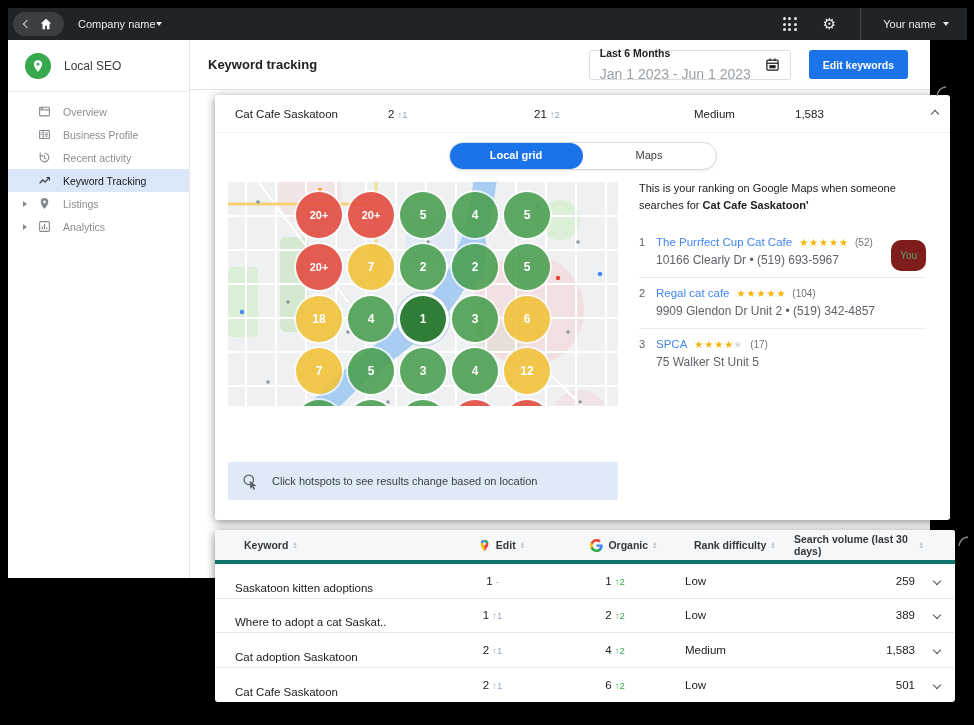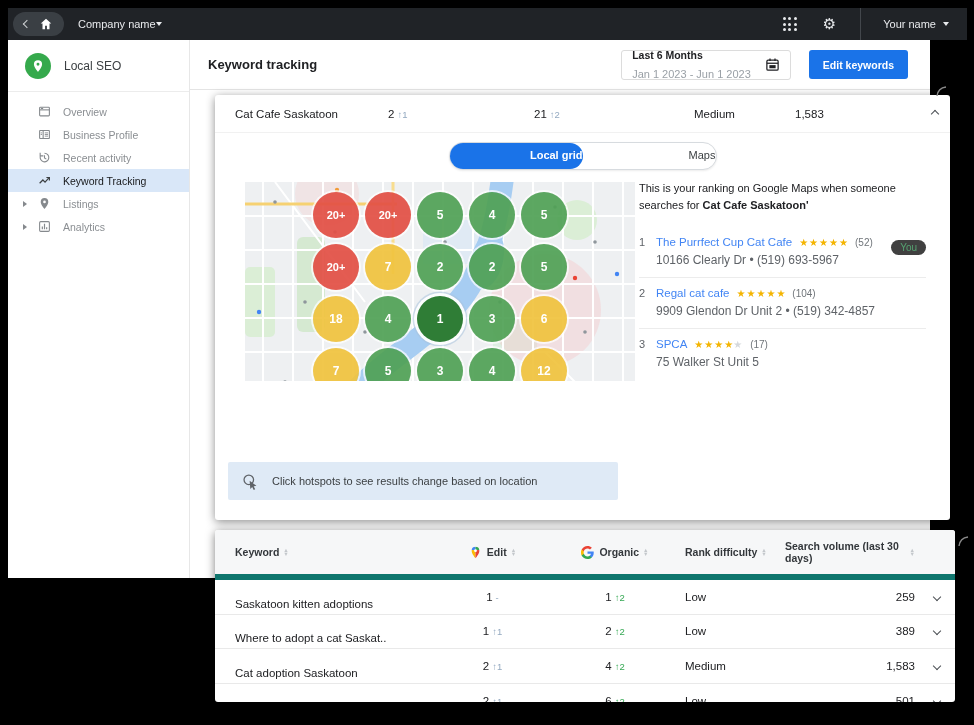--- a/index.html
+++ b/index.html
@@ -48,44 +48,44 @@
     border-left:4px solid #85898d; border-top:3.5px solid transparent;
     border-bottom:3.5px solid transparent; }
   
   .header-band { position:absolute; left:190px; top:40px; width:740px; height:50px;
     background:#fff; border-bottom:1px solid #e4e4e4; display:flex; align-items:center; }
   .page-title { margin-left:18px; font-size:13px; font-weight:bold; color:#202124; }
   .header-right { margin-left:auto; display:flex; align-items:center; gap:18px; margin-right:22px; }
   .date-picker { border:1px solid #dcdcdc; border-radius:3px; background:#fff;
     display:flex; align-items:center; gap:14px; padding:3px 10px; height:30px; }
   .dp-label { font-size:10.5px; font-weight:bold; color:#202124; }
-  .dp-range { font-size:11px; color:#9aa0a6; margin-top:7px; }
+  .dp-range { font-size:14px; color:#9aa0a6; margin-top:7px; }
   .cal-icon svg { width:15px; height:15px; display:block; }
   .edit-btn { background:#1a73e8; color:#fff; border:none; border-radius:3px;
     font-size:10.5px; font-weight:bold; padding:0 14px; height:29px;
     font-family:inherit; cursor:pointer; }
   .main-bg { position:absolute; left:190px; top:90px; width:740px; height:488px; background:#fff; }
   
   .grid-card { position:absolute; left:215px; top:95px; width:735px; height:425px;
     background:#fff; border-radius:3px; box-shadow:0 2px 10px rgba(0,0,0,.45); }
   .summary-row { display:flex; align-items:center; height:38px; padding:0 12px 0 20px;
     font-size:11.5px; color:#202124; border-bottom:1px solid #f1f1f1; }
   .s-kw { width:153px; } .s-maps { width:146px; } .s-org { width:160px; }
   .s-diff { width:101px; } .s-vol { flex:1; }
   .chg { font-size:9.5px; margin-left:3px; }
   .chg-maps { color:#93a9c0; } .chg-org { color:#93a9c0; }
   .collapse-btn { width:24px; display:flex; justify-content:flex-end; color:#4b4f54; cursor:pointer; }
   .tabs { position:absolute; left:50%; transform:translateX(-50%); top:47px;
     display:flex; border:1px solid #d7dbdf; border-radius:15px; background:#fff;
     box-shadow:0 1px 2px rgba(0,0,0,.08); }
-  .tab { width:133px; height:26px; line-height:25px; text-align:right;
+  .tab { width:133px; height:26px; line-height:25px; text-align:center;
     font-size:11px; color:#3c4043; border-radius:15px; cursor:pointer; }
   .tab.state-true { background:#1a73e8; color:#fff; font-weight:bold; }
   
-  .map-wrap { position:absolute; left:30px; top:87px; width:390px; height:199px; overflow:hidden; }
+  .map-wrap { position:absolute; left:13px; top:87px; width:390px; height:224px; overflow:hidden; }
   .map-bg { position:absolute; inset:0; }
   .grid-cells { position:absolute; left:65px; top:7px; display:grid;
     grid-template-columns:repeat(5,52px); grid-auto-rows:52px; }
   .cell { width:46px; height:46px; margin:3px; border-radius:50%; display:flex;
     align-items:center; justify-content:center; color:#fff; font-size:12px;
     font-weight:bold; box-shadow:0 0 0 2px rgba(255,255,255,.7); cursor:pointer; }
   .cell-red { background:rgba(226,80,69,.93); font-size:11px; }
   .cell-yellow { background:rgba(240,195,62,.93); }
   .cell-green { background:rgba(79,161,85,.92); }
   .cell-green-dark { background:#2f7d36;
@@ -99,29 +99,29 @@
   .panel-intro { font-size:11px; color:#202124; line-height:1.55; }
   .results { margin-top:13px; }
   .result { position:relative; padding:9px 0 10px; border-bottom:1px solid #ececec; }
   .result:last-child { border-bottom:none; }
   .r-top { display:flex; align-items:baseline; gap:7px; }
   .r-rank { font-size:11px; color:#5f6368; width:10px; }
   .r-name { font-size:11.5px; color:#4285f4; cursor:pointer; }
   .r-stars { font-size:10px; color:#f4b400; letter-spacing:1px; }
   .r-stars-empty { color:#d5d8dc; margin-left:-1px; }
   .r-reviews { font-size:10px; color:#70757a; }
-  .you-badge { position:absolute; right:0; top:13px; background:#404040; color:#55a170;
-    font-size:10px; padding:2px 9px; border-radius:10px; }
+  .you-badge { position:absolute; right:0; top:13px; background:#7f1d1d; color:#55a170;
+    font-size:10px; padding:10px 9px; border-radius:10px; }
   .r-address { font-size:12px; color:#5f6368; margin:5px 0 0 17px; }
   
   .table-card { position:absolute; left:215px; top:530px; width:740px; height:172px;
     background:#fff; border-radius:3px; box-shadow:0 2px 10px rgba(0,0,0,.5); overflow:hidden; }
   .thead { display:grid; grid-template-columns:225px 105px 140px 100px 134px 36px;
-    align-items:center; height:50px; background:#f6f7f8; border-bottom:6px solid #0f766e;
-    font-size:10.5px; font-weight:bold; color:#33373b; }
+    align-items:center; height:34px; background:#f6f7f8; border-bottom:4px solid #0f766e;
+    font-size:10.5px; font-weight:bold; color:#33373b;padding-left:9px; }
   .th { display:flex; align-items:center; }
   .th-first { padding-left:20px; } .th-center { justify-content:center; }
   .th-left { justify-content:flex-start; } .th-right { justify-content:flex-end; padding-right:4px; }
   .th-icon { display:flex; margin-right:5px; } .th-icon svg { width:13px; height:13px; }
   .sort { display:inline-flex; flex-direction:column; margin-left:4px;
     font-size:5.5px; line-height:4.5px; color:#c3c7cb; cursor:pointer; }
   .trow { display:grid; grid-template-columns:225px 105px 140px 100px 134px 36px;
     align-items:center; height:34.5px; border-bottom:1px solid #e9e9e9;
     font-size:11.5px; color:#202124; }
   .trow:last-child { border-bottom:none; }

